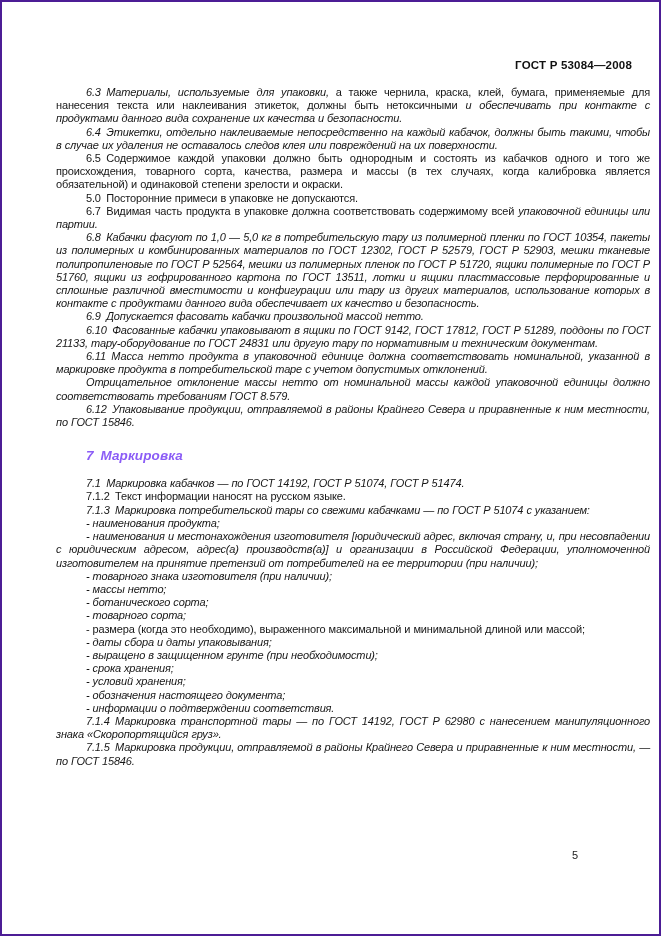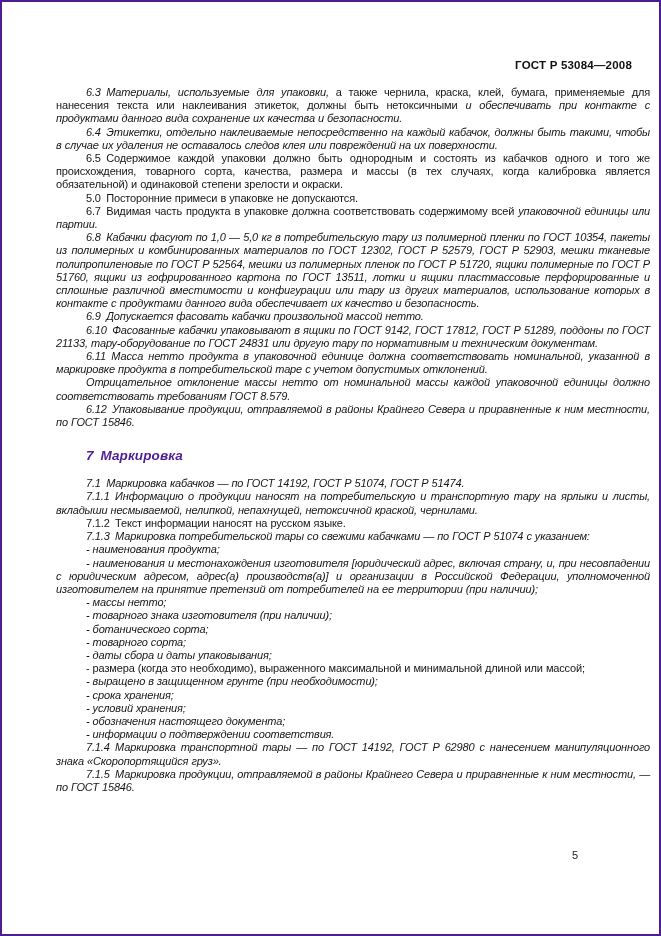--- a/index.html
+++ b/index.html
@@ -49,21 +49,21 @@
     font-style: italic;
   }
   .section-heading {
     margin: 19px 0 13px 0;
     padding-left: 30px;
     font-size: 13.5px;
     line-height: 16px;
     font-weight: bold;
     font-style: italic;
     letter-spacing: 0.1px;
-    color: #4c1d95;
+    color: #8b5cf6;
     text-indent: 0;
   }
   .page-number {
     position: absolute;
     top: 847px;
     left: 570px;
     width: 20px;
     font-size: 11px;
     color: #222222;
     text-align: left;
@@ -82,31 +82,30 @@
       <p class="para"><span>5.0 Посторонние примеси в упаковке не допускаются.</span></p>
       <p class="para"><span>6.7 Видимая часть продукта в упаковке должна соответствовать содержимому всей </span><span class="it">упаковочной единицы или партии.</span></p>
       <p class="para"><span class="it">6.8 Кабачки фасуют по 1,0 — 5,0 кг в потребительскую тару из полимерной пленки по ГОСТ 10354, пакеты из полимерных и комбинированных материалов по ГОСТ 12302, ГОСТ Р 52579, ГОСТ Р 52903, мешки тканевые полипропиленовые по ГОСТ Р 52564, мешки из полимерных пленок по ГОСТ Р 51720, ящики полимерные по ГОСТ Р 51760, ящики из гофрированного картона по ГОСТ 13511, лотки и ящики пластмассовые перфорированные и сплошные различной вместимости и конфигурации или тару из других материалов, использование которых в контакте с продуктами данного вида обеспечивает их качество и безопасность.</span></p>
       <p class="para"><span class="it">6.9 Допускается фасовать кабачки произвольной массой нетто.</span></p>
       <p class="para"><span class="it">6.10 Фасованные кабачки упаковывают в ящики по ГОСТ 9142, ГОСТ 17812, ГОСТ Р 51289, поддоны по ГОСТ 21133, тару-оборудование по ГОСТ 24831 или другую тару по нормативным и техническим документам.</span></p>
       <p class="para"><span class="it">6.11 Масса нетто продукта в упаковочной единице должна соответствовать номинальной, указанной в маркировке продукта в потребительской таре с учетом допустимых отклонений.</span></p>
       <p class="para"><span class="it">Отрицательное отклонение массы нетто от номинальной массы каждой упаковочной единицы должно соответствовать требованиям ГОСТ 8.579.</span></p>
       <p class="para"><span class="it">6.12 Упаковывание продукции, отправляемой в районы Крайнего Севера и приравненные к ним местности, по ГОСТ 15846.</span></p>
       <h2 class="section-heading"><span class="it">7 Маркировка</span></h2>
       <p class="para"><span class="it">7.1 Маркировка кабачков — по ГОСТ 14192, ГОСТ Р 51074, ГОСТ Р 51474.</span></p>
-      <p class="para"><span class="it">7.1.1 Информацию о продукции наносят на потребительскую и транспортную тару на ярлыки и листы, вкладыши несмываемой, нелипкой, непахнущей, нетоксичной краской, чернилами.</span></p>
       <p class="para"><span>7.1.2 Текст информации наносят на русском языке.</span></p>
       <p class="para"><span class="it">7.1.3 Маркировка потребительской тары со свежими кабачками — по ГОСТ Р 51074 с указанием:</span></p>
       <p class="para"><span class="it">- наименования продукта;</span></p>
       <p class="para"><span class="it">- наименования и местонахождения изготовителя [юридический адрес, включая страну, и, при несовпадении с юридическим адресом, адрес(а) производств(а)] и организации в Российской Федерации, уполномоченной изготовителем на принятие претензий от потребителей на ее территории (при наличии);</span></p>
+      <p class="para"><span class="it">- товарного знака изготовителя (при наличии);</span></p>
       <p class="para"><span class="it">- массы нетто;</span></p>
-      <p class="para"><span class="it">- товарного знака изготовителя (при наличии);</span></p>
       <p class="para"><span class="it">- ботанического сорта;</span></p>
       <p class="para"><span class="it">- товарного сорта;</span></p>
+      <p class="para"><span>- размера (когда это необходимо), выраженного максимальной и минимальной длиной или массой;</span></p>
       <p class="para"><span class="it">- даты сбора и даты упаковывания;</span></p>
-      <p class="para"><span>- размера (когда это необходимо), выраженного максимальной и минимальной длиной или массой;</span></p>
       <p class="para"><span class="it">- выращено в защищенном грунте (при необходимости);</span></p>
       <p class="para"><span class="it">- срока хранения;</span></p>
       <p class="para"><span class="it">- условий хранения;</span></p>
       <p class="para"><span class="it">- обозначения настоящего документа;</span></p>
       <p class="para"><span class="it">- информации о подтверждении соответствия.</span></p>
       <p class="para"><span class="it">7.1.4 Маркировка транспортной тары — по ГОСТ 14192, ГОСТ Р 62980 с нанесением манипуляционного знака «Скоропортящийся груз».</span></p>
       <p class="para"><span class="it">7.1.5 Маркировка продукции, отправляемой в районы Крайнего Севера и приравненные к ним местности, — по ГОСТ 15846.</span></p>
     </div>
 
   <div class="page-number">5</div>

